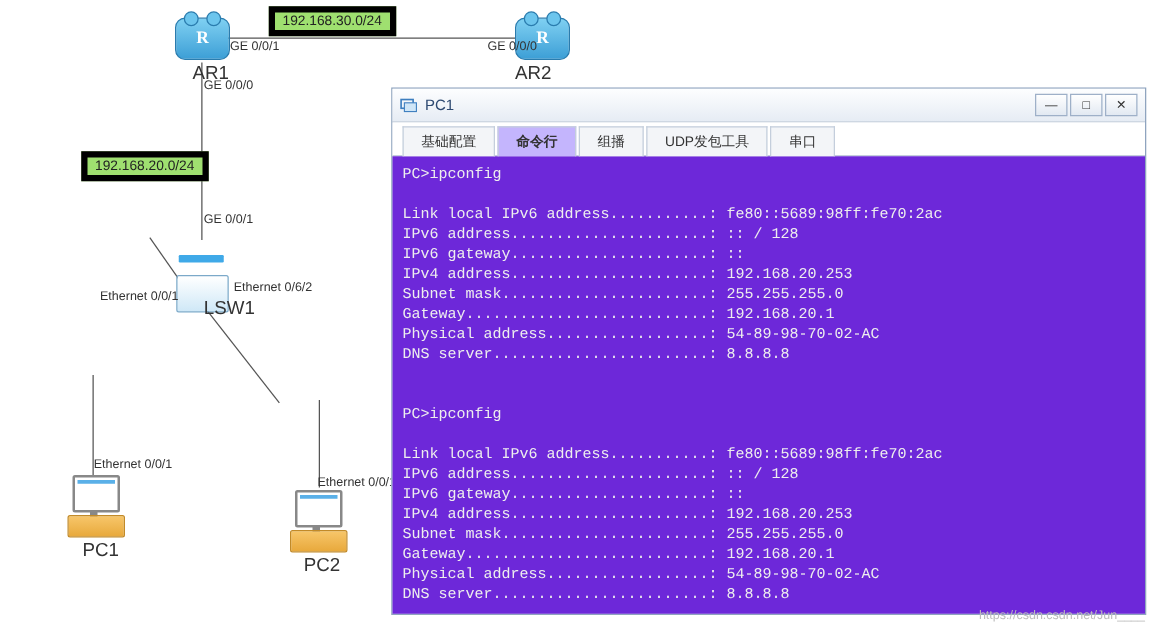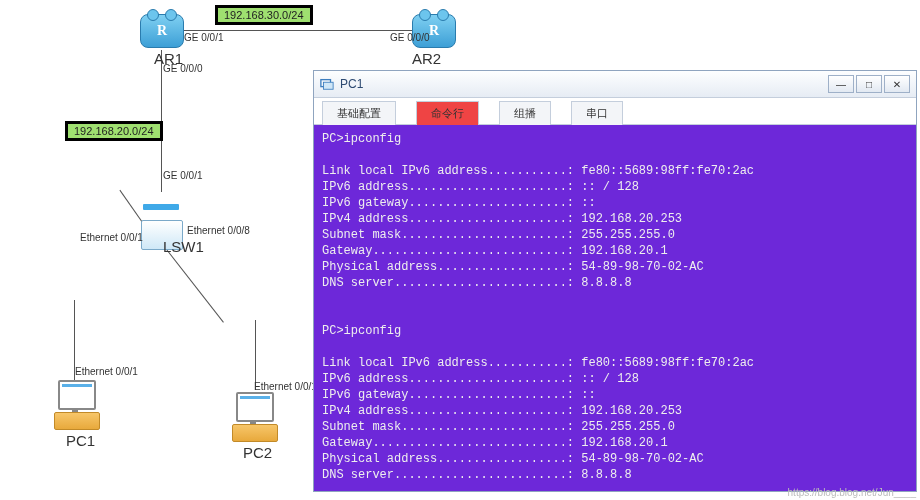--- a/index.html
+++ b/index.html
@@ -1,17 +1,17 @@
 <!DOCTYPE html>
 <html><head>
 <meta charset="utf-8">
 <style>
   html,body{margin:0;padding:0;width:920px;height:500px;font-family:"Microsoft YaHei",Arial,sans-serif;font-size:11px;background:#fff;overflow:hidden}
   .canvas{position:relative;width:920px;height:500px}
-  .net-label{position:absolute;background:#9FE070;border:3px solid #000000;padding:1px 6px;font-size:11px;color:#222}
+  .net-label{position:absolute;background:#9FE070;border:5px solid #000000;padding:1px 6px;font-size:11px;color:#222}
   .port-label{position:absolute;font-size:10px;color:#333;white-space:nowrap}
   .dev-label{position:absolute;font-size:15px;color:#333;white-space:nowrap}
   .line{position:absolute;background:#555}
   .router{position:absolute;width:42px;height:32px;border-radius:8px;background:linear-gradient(#7FD0F2,#3D9FD6);border:1px solid #2A7CAE;color:#fff;display:flex;align-items:center;justify-content:center;font-weight:bold;font-size:14px;font-family:serif}
   .router:before,.router:after{content:"";position:absolute;top:-6px;width:10px;height:10px;border-radius:50%;background:#6CC5ED;border:1px solid #2A7CAE}
   .router:before{left:6px}.router:after{right:6px}
   .switch{position:absolute;width:40px;height:60px}
   .switch .body{position:absolute;bottom:0;width:40px;height:28px;background:linear-gradient(#FFF,#CFE8F7);border:1px solid #7BA9C9;border-radius:2px}
   .switch .top{position:absolute;top:14px;left:2px;width:36px;height:6px;background:#3FA9E8;border-radius:1px}
   .pc{position:absolute;width:44px;height:50px}
@@ -19,22 +19,22 @@
   .pc .mon:after{content:"";position:absolute;top:2px;left:2px;right:2px;height:3px;background:#5AB0E8}
   .pc .base{position:absolute;bottom:0;left:0;width:44px;height:16px;background:linear-gradient(#F7C66A,#E8A93C);border:1px solid #C28A28;border-radius:2px}
   .pc .stand{position:absolute;top:28px;left:18px;width:6px;height:6px;background:#888}
   .term-window{position:absolute;left:313px;top:70px;width:602px;height:420px;border:1px solid #8FA4BF;background:#F0F2F5;display:flex;flex-direction:column}
   .term-title{height:26px;background:linear-gradient(#FDFEFF,#E6ECF4);border-bottom:1px solid #C4CEDC;display:flex;align-items:center;padding:0 6px;font-size:12px;color:#2E4A72}
   .term-title .ico{width:14px;height:14px;margin-right:6px;position:relative}
   .term-title .ico svg{width:14px;height:14px}
   .win-btns{margin-left:auto;display:flex;gap:2px}
   .win-btn{width:24px;height:16px;border:1px solid #9EB0C8;background:linear-gradient(#FFF,#E2E9F2);display:flex;align-items:center;justify-content:center;font-size:10px;color:#333}
   .tabs{height:26px;display:flex;align-items:flex-end;padding:0 8px 0 8px;background:#FFF;border-bottom:1px solid #C4CEDC}
-  .tab{padding:4px 14px;border:1px solid #C4CEDC;border-bottom:none;background:#F3F5F8;font-size:11px;color:#333;margin-right:20px;position:relative;top:1px}
-  .tab.active{background:#ef4444;font-weight:normal}
+  .tab{padding:4px 14px;border:1px solid #C4CEDC;border-bottom:none;background:#F3F5F8;font-size:11px;color:#333;margin-right:2px;position:relative;top:1px}
+  .tab.active{background:#c4b5fd;font-weight:bold}
   .term-body{flex:1;background:#6d28d9;color:#EEE;font-family:Liberation Mono, monospace;font-size:12px;line-height:16px;padding:6px 8px;overflow:hidden;white-space:pre}
   .watermark{position:absolute;right:4px;bottom:2px;font-size:10px;color:#BBB}
 </style>
 </head>
 <body>
 
 <div class="canvas">
 
   <div class="line" style="left:180px;top:30px;width:232px;height:1px"></div>
 
@@ -72,21 +72,21 @@
   <div class="dev-label" style="left:412px;top:50px">AR2</div>
   <div class="dev-label" style="left:163px;top:238px">LSW1</div>
   <div class="dev-label" style="left:66px;top:432px">PC1</div>
   <div class="dev-label" style="left:243px;top:444px">PC2</div>
 
   <div class="port-label" style="left:184px;top:32px">GE 0/0/1</div>
   <div class="port-label" style="left:390px;top:32px">GE 0/0/0</div>
   <div class="port-label" style="left:163px;top:63px">GE 0/0/0</div>
   <div class="port-label" style="left:163px;top:170px">GE 0/0/1</div>
   <div class="port-label" style="left:80px;top:232px">Ethernet 0/0/1</div>
-  <div class="port-label" style="left:187px;top:225px">Ethernet 0/0/8</div>
+  <div class="port-label" style="left:187px;top:225px">Ethernet 0/6/2</div>
   <div class="port-label" style="left:75px;top:366px">Ethernet 0/0/1</div>
   <div class="port-label" style="left:254px;top:381px">Ethernet 0/0/1</div>
 
   <div class="term-window">
     <div class="term-title">
       <span class="ico">
         <svg viewBox="0 0 16 16">
             <rect x="1" y="3" width="11" height="8" fill="none" stroke="#3D7EBF" stroke-width="1.5"></rect>
             <rect x="4" y="6" width="11" height="8" fill="#CFE6F7" stroke="#3D7EBF" stroke-width="1"></rect>
           </svg>
@@ -95,20 +95,21 @@
       <div class="win-btns">
         <div class="win-btn">—</div>
         <div class="win-btn">□</div>
         <div class="win-btn">✕</div>
       </div>
     </div>
     <div class="tabs">
       <div class="tab">基础配置</div>
       <div class="tab active">命令行</div>
       <div class="tab">组播</div>
+      <div class="tab">UDP发包工具</div>
       <div class="tab">串口</div>
     </div>
     <div class="term-body" id="term-body">PC&gt;ipconfig
 
 Link local IPv6 address...........: fe80::5689:98ff:fe70:2ac
 IPv6 address......................: :: / 128
 IPv6 gateway......................: ::
 IPv4 address......................: 192.168.20.253
 Subnet mask.......................: 255.255.255.0
 Gateway...........................: 192.168.20.1
@@ -123,14 +124,14 @@
 IPv6 gateway......................: ::
 IPv4 address......................: 192.168.20.253
 Subnet mask.......................: 255.255.255.0
 Gateway...........................: 192.168.20.1
 Physical address..................: 54-89-98-70-02-AC
 DNS server........................: 8.8.8.8
 
 PC&gt;</div>
   </div>
 
-  <div class="watermark">https://blog.blog.net/Jun____</div>
+  <div class="watermark">https://csdn.csdn.net/Jun____</div>
 </div>
 
 </body></html>

